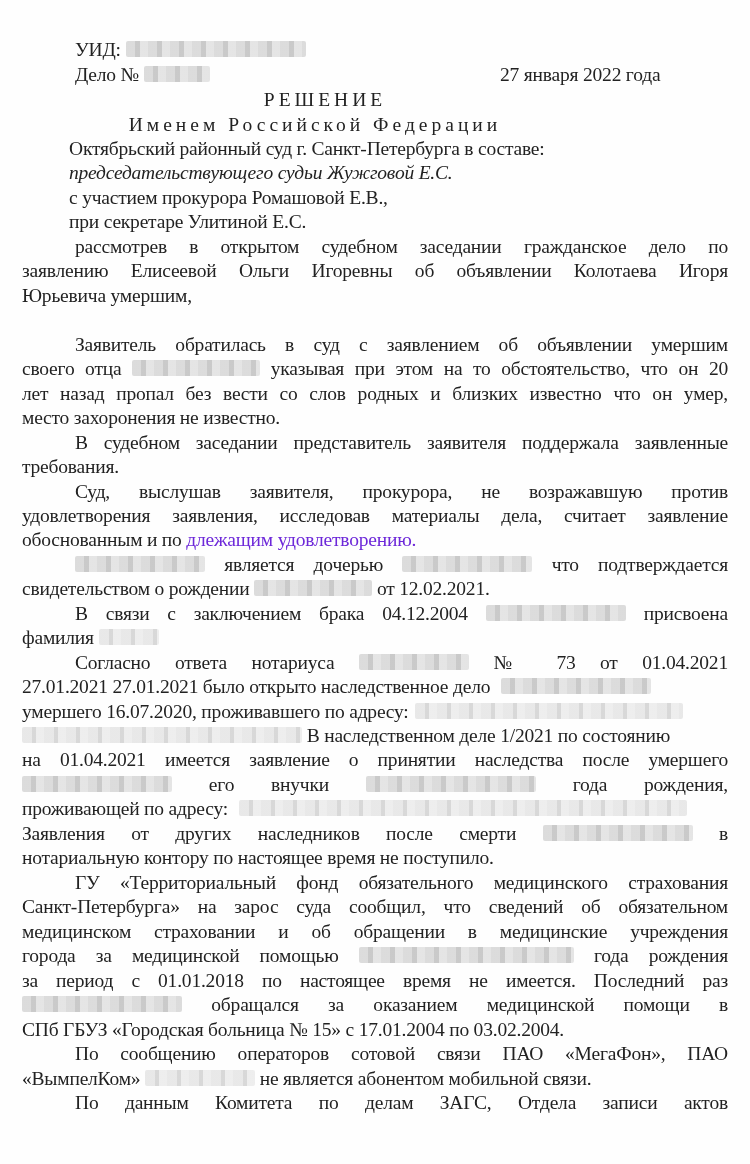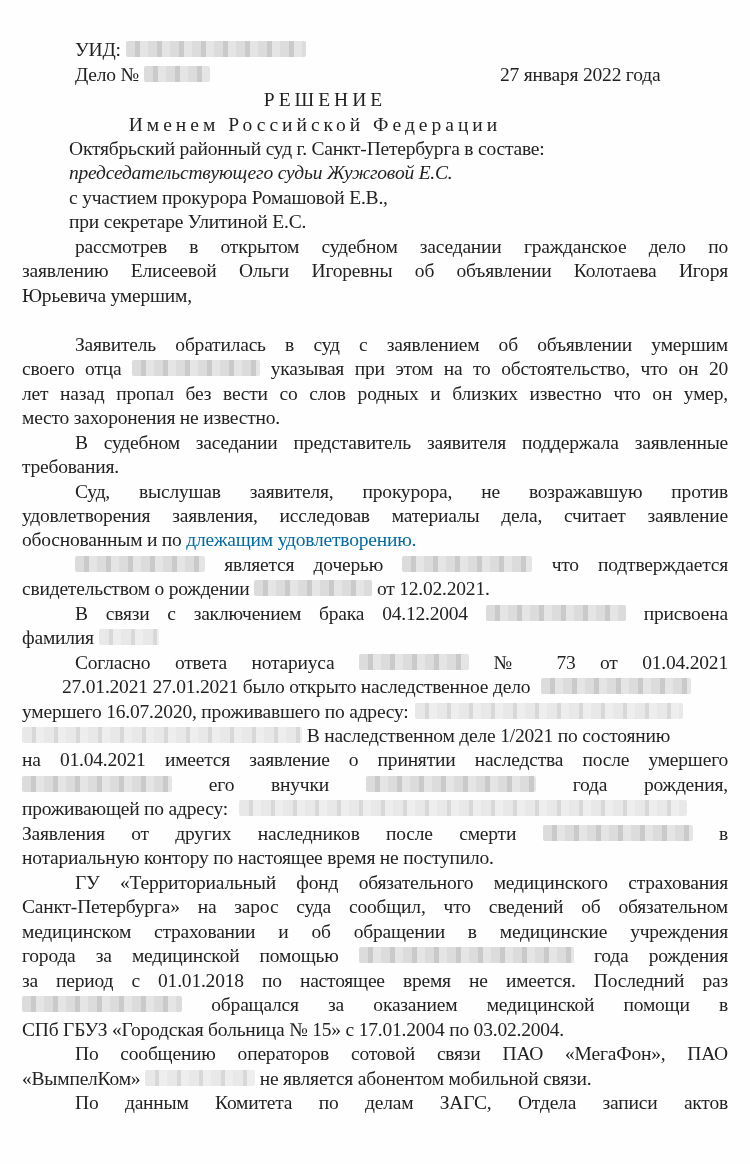--- a/index.html
+++ b/index.html
@@ -9,21 +9,21 @@
   .ln { position: absolute; font-size: 19.5px; line-height: 24px; white-space: nowrap; letter-spacing: -0.2px; }
   .j { left: 22px; width: 706px; text-align: justify; text-align-last: justify; }
   .ind { left: 69px; }
   .jind { left: 75px; width: 653px; text-align: justify; text-align-last: justify; }
   .left { left: 22px; }
   .center { left: 0; width: 650px; text-align: center; }
   .spaced { letter-spacing: 4px; }
   .blur { display: inline-block; height: 16px; vertical-align: -1px; border-radius: 2px;
           background: repeating-linear-gradient(90deg, #d8d8d8 0 9px, #c4c4c4 9px 14px, #e2e2e2 14px 22px); opacity: 0.9; }
   .blur.light { background: repeating-linear-gradient(90deg, #e6e6e6 0 10px, #d4d4d4 10px 14px, #ececec 14px 22px); }
-  .faded { color: #0369a1; }
+  .faded { color: #6d28d9; }
 </style>
 </head>
 <body>
 
 <div class="page">
 
   <div class="ln" style="left:75px; top:38px;">
     <span>УИД:</span>
     <span class="blur" style="width:180px;"></span>
   </div>
@@ -83,21 +83,21 @@
   <div class="ln left" style="top:626px;">
     <span>фамилия</span>
     <span class="blur light" style="width:60px;"></span>
   </div>
 
   <div class="ln jind" style="top:651px;">
     <span>Согласно ответа нотариуса</span>
     <span class="blur" style="width:110px;"></span>
     <span>№ 73 от 01.04.2021</span>
   </div>
-  <div class="ln left" style="top:675px;margin-left:40px;">
+  <div class="ln left" style="top:675px;">
     <span>27.01.2021 27.01.2021 было открыто наследственное дело</span>
     <span class="blur" style="width:150px; margin-left:6px;"></span>
   </div>
   <div class="ln left" style="top:700px;">
     <span>умершего 16.07.2020, проживавшего по адресу:</span>
     <span class="blur light" style="width:268px; margin-left:2px;"></span>
   </div>
   <div class="ln left" style="top:724px;">
     <span class="blur light" style="width:280px;"></span>
     <span>В наследственном деле 1/2021 по состоянию</span>

